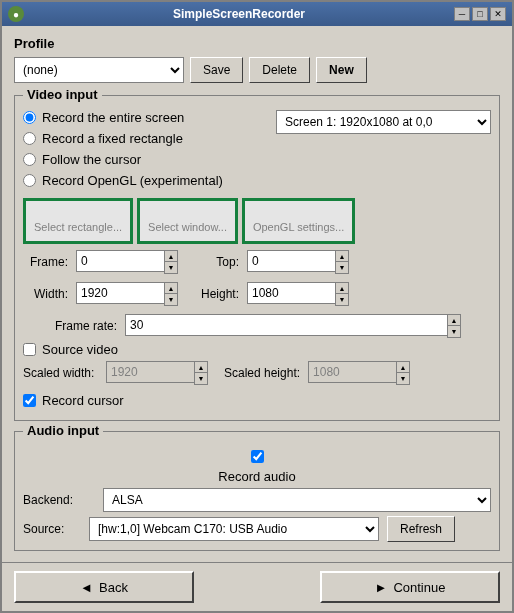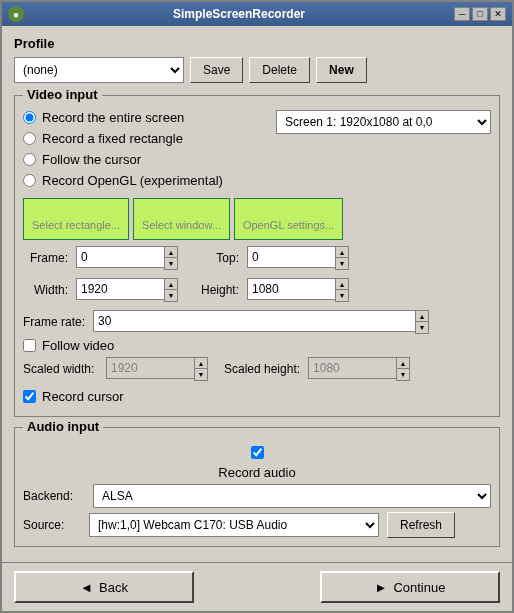--- a/index.html
+++ b/index.html
@@ -140,22 +140,22 @@
     }
     .rect-buttons-row {
       display: flex;
       gap: 4px;
       margin-top: 6px;
       margin-bottom: 6px;
     }
     .rect-btn {
       height: 24px;
       padding: 20px 8px;
-      background: #bef264;
-      border: 1px solid #15803d;
+      background: #e5e5e5;
+      border: 3px solid #15803d;
       cursor: pointer;
       font-size: 11px;
       color: #808080;
     }
     .field-row {
       display: flex;
       align-items: center;
       gap: 8px;
       margin-bottom: 4px;
     }
@@ -227,21 +227,21 @@
       cursor: pointer;
       font-size: 13px;
       display: flex;
       align-items: center;
       justify-content: center;
       gap: 6px;
     }
     .backend-row {
       display: flex;
       align-items: center;
-      gap: 12px;
+      gap: 22px;
       margin-bottom: 4px;
     }
     .source-row {
       display: flex;
       align-items: center;
       gap: 8px;
     }
     .backend-select {
       width: 408px;
       height: 24px;
@@ -354,34 +354,34 @@
           <div class="spin-wrapper">
             <input type="text" value="1080" style="">
             <div class="spin-btns">
               <button class="spin-up">▲</button>
               <button class="spin-down">▼</button>
             </div>
           </div>
         </div>
       </div>
 
-      <div class="framerate-row" style="margin-top:4px;">
+      <div class="framerate-row" style="margin-top:4px;margin-left:32px;">
         <span class="framerate-label">Frame rate:</span>
         <div class="spin-wrapper">
           <input type="text" value="30" style="width: 322px;">
           <div class="spin-btns">
             <button class="spin-up">▲</button>
             <button class="spin-down">▼</button>
           </div>
         </div>
       </div>
 
       <div class="checkbox-row" style="margin-top:4px;">
         <input type="checkbox" style="">
-        <span>Follow video</span>
+        <span>Source video</span>
       </div>
 
       <div class="two-fields">
         <div class="field-row">
           <span style="font-size:12px;min-width:75px;">Scaled width:</span>
           <div class="spin-wrapper">
             <input type="text" value="1920" style="background: rgb(212, 208, 200); color: rgb(128, 128, 128);">
             <div class="spin-btns">
               <button class="spin-up">▲</button>
               <button class="spin-down">▼</button>

